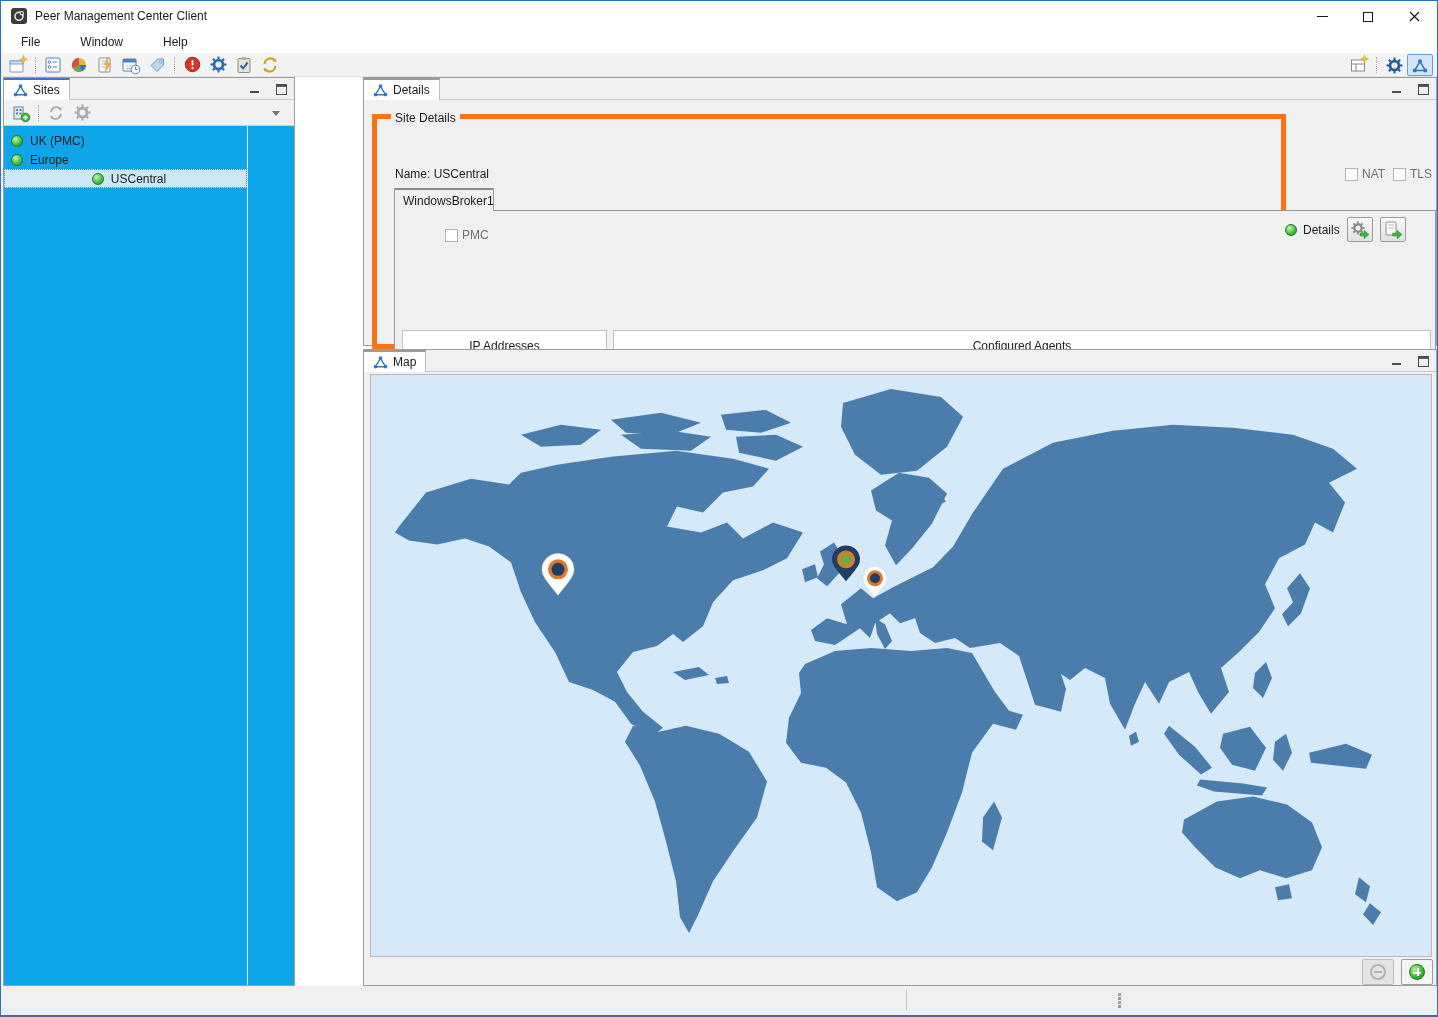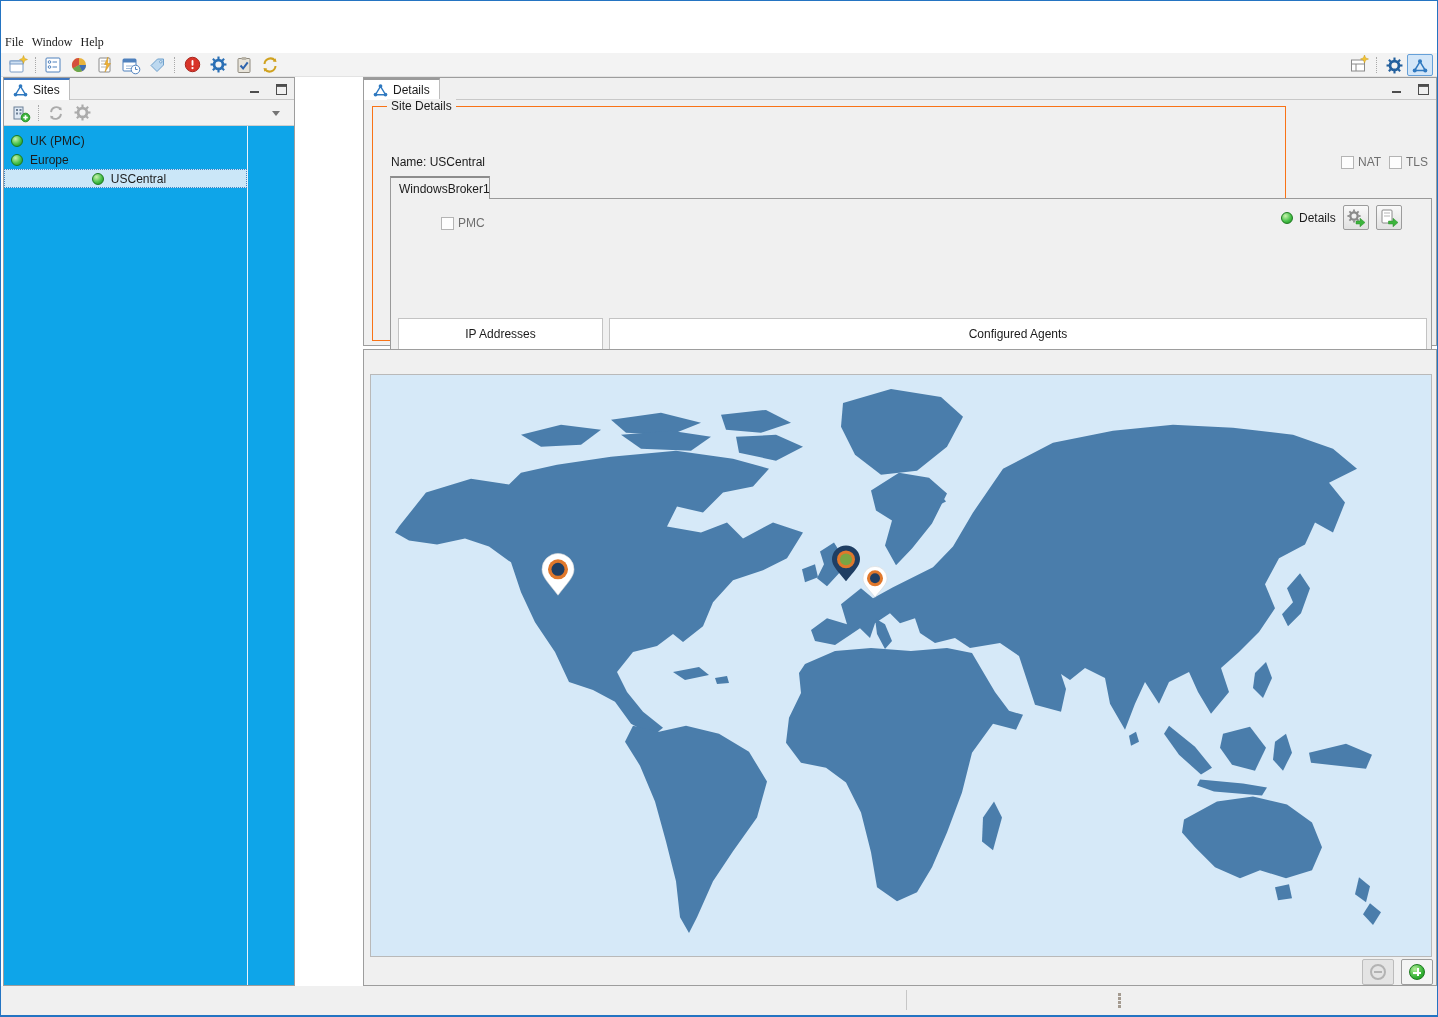--- a/index.html
+++ b/index.html
@@ -13,21 +13,21 @@
   .titlebar { position:absolute; left:0; top:0; right:0; height:31px; background:#fff; }
   .app-logo { position:absolute; left:10px; top:7px; width:16px; height:16px; }
   .title-text { position:absolute; left:34px; top:0; line-height:31px; font-size:12px; }
   .win-btn { position:absolute; top:0; width:46px; height:31px; display:flex; align-items:center; justify-content:center; }
   .wb-min { right:92px; } .wb-max { right:46px; } .wb-close { right:0; }
   .glyph-min { width:11px; height:1px; background:#1a1a1a; }
   .glyph-max { width:10px; height:10px; border:1px solid #1a1a1a; }
 
   
   .menubar { position:absolute; left:0; top:31px; right:0; height:21px; background:#fff; display:flex; align-items:center; }
-  .menu-item { padding:0 4px; height:21px; line-height:21px;font-family:Liberation Serif, serif; }
+  .menu-item { padding:0 20px; height:21px; line-height:21px; }
 
   
   .toolbar { position:absolute; left:0; top:52px; right:0; height:24px; background:#f3f3f3;
              display:flex; align-items:center; padding:0 4px; border-bottom:1px solid #e3e3e3; }
   .tb-btn { width:26px; height:22px; display:flex; align-items:center; justify-content:center; }
   .tb-sep { width:1px; height:16px; border-left:1px dotted #a9a9a9; margin:0 4px; }
   .tb-right { position:absolute; right:4px; top:0; height:24px; display:flex; align-items:center; }
   .tb-btn.active-persp { background:#d3e6f8; border:1px solid #66a0d8; border-radius:2px; }
 
   
@@ -50,21 +50,21 @@
   .tree-colline { position:absolute; left:243px; top:0; bottom:0; width:1px; background:#e9f4fc; }
   .tree-row { position:relative; height:19px; display:flex; align-items:center; gap:7px; padding-left:7px; width:243px; }
   .tree-row.selected { background:#cbe7f8; outline:1px dotted #3d85c6; outline-offset:-1px;justify-content:center; }
   .orb { width:12px; height:12px; border-radius:50%; flex:0 0 auto;
          background:radial-gradient(circle at 35% 30%, #c9f3ae, #49c24b 55%, #1f8f21 95%);
          border:1px solid #1d7a1f; }
   .view-menu-arrow { position:absolute; right:14px; top:11px; width:0; height:0;
                      border-left:4px solid transparent; border-right:4px solid transparent; border-top:5px solid #757575; }
 
   
-  .group-site { position:absolute; left:8px; top:28px; width:914px; height:235px; border:1px solid #f97316; }
+  .group-site { position:absolute; left:8px; top:36px; width:914px; height:235px; border:5px solid #f97316; }
   .group-site-label { position:absolute; left:14px; top:-8px; background:#f0f0f0; padding:0 4px; }
   .name-label { position:absolute; left:18px; top:48px; }
   .cb { width:13px; height:13px; background:#fdfdfd; border:1px solid #b4b4b4; flex:0 0 auto; }
   .cb-wrap { position:absolute; display:flex; align-items:center; gap:4px; color:#6f6f6f; }
   .cb-nat { left:968px; top:48px; } .cb-tls { left:1016px; top:48px; }
 
   .broker-tab { position:absolute; left:17px; top:69px; width:100px; height:23px; background:#f0f0f0;
                 border:1px solid #9a9a9a; border-top:2px solid #8c8c8c; border-bottom:none; z-index:2;
                 display:flex; align-items:center; padding-left:8px; }
   .broker-pane { position:absolute; left:17px; top:91px; width:1042px; height:170px; background:#f0f0f0; border:1px solid #9a9a9a; }
@@ -126,20 +126,39 @@
       <circle cx="13.3" cy="11.9" r="2" fill="#2f79c0"></circle>
     </g>
     <g id="ic-star">
       <path d="M0 -4 L1.1 -1.1 L4 0 L1.1 1.1 L0 4 L-1.1 1.1 L-4 0 L-1.1 -1.1 Z" fill="#f4c430" stroke="#c89b1c" stroke-width="0.5"></path>
     </g>
   </defs>
 </svg>
 
 <div class="window">
 
+  <div class="titlebar">
+    <svg class="app-logo" viewBox="0 0 16 16">
+      <rect width="16" height="16" rx="3" fill="#3b3b3b"></rect>
+      <circle cx="8" cy="8.3" r="4" fill="none" stroke="#e8e8e8" stroke-width="1.6"></circle>
+      <circle cx="10.8" cy="5.2" r="1.7" fill="#3b3b3b" stroke="#e8e8e8" stroke-width="1.1"></circle>
+    </svg>
+    <span class="title-text">Peer Management Center Client</span>
+    <div class="win-btn wb-min">
+        <span class="glyph-min"></span>
+      </div>
+    <div class="win-btn wb-max">
+        <span class="glyph-max"></span>
+      </div>
+    <div class="win-btn wb-close">
+      <svg width="11" height="11">
+          <path d="M1 1 L10 10 M10 1 L1 10" stroke="#1a1a1a" stroke-width="1.2"></path>
+        </svg>
+    </div>
+  </div>
 
   <div class="menubar">
     <span class="menu-item">File</span>
     <span class="menu-item">Window</span>
     <span class="menu-item">Help</span>
   </div>
 
   <div class="toolbar">
     <div class="tb-btn">
       <svg width="20" height="20" viewBox="0 0 20 20">
@@ -399,20 +418,41 @@
               <span class="orb"></span>
               <span>WindowsAgent4</span>
             </div>
           </div>
         </div>
       </div>
     </div>
   </div>
 
   <div class="panel panel-map">
+    <div class="tabrow">
+      <div class="tab">
+        <svg width="15" height="14" viewBox="0 0 16 14">
+            <use href="#ic-net"></use>
+          </svg>
+        <span>Map</span>
+      </div>
+      <div class="tab-ctrls">
+        <span class="mini-btn">
+          <svg width="10" height="9">
+              <rect x="0" y="6" width="9" height="2" fill="#4d4d4d"></rect>
+            </svg>
+        </span>
+        <span class="mini-btn">
+          <svg width="11" height="11">
+              <rect x="0.5" y="0.5" width="10" height="10" fill="none" stroke="#4d4d4d"></rect>
+              <rect x="0.5" y="0.5" width="10" height="2.4" fill="#4d4d4d"></rect>
+            </svg>
+        </span>
+      </div>
+    </div>
 
     <div class="map-area">
       <svg class="world" viewBox="0 0 1060 583" preserveAspectRatio="none">
         <g fill="#4a7dab" stroke="none">
 
           <path d="M28 152 L55 118 L100 104 L138 110 L150 98 L186 90 L240 82 L305 76 L362 84 L398 94 L382 112 L352 118 L332 138 L306 132 L296 152 L330 158 L356 148 L372 164 L402 148 L432 158 L416 184 L392 196 L362 206 L342 228 L332 252 L312 268 L302 260 L286 272 L262 278 L246 298 L256 318 L272 338 L292 354 L282 362 L260 350 L244 328 L222 316 L198 308 L184 278 L164 248 L150 218 L140 188 L118 172 L94 164 L66 170 L38 166 L24 158 Z"></path>
 
           <path d="M150 60 L190 50 L230 55 L210 70 L170 72 Z"></path>
           <path d="M240 45 L290 38 L330 48 L300 60 L255 58 Z"></path>
           <path d="M350 40 L395 35 L420 48 L390 58 L355 55 Z"></path>

